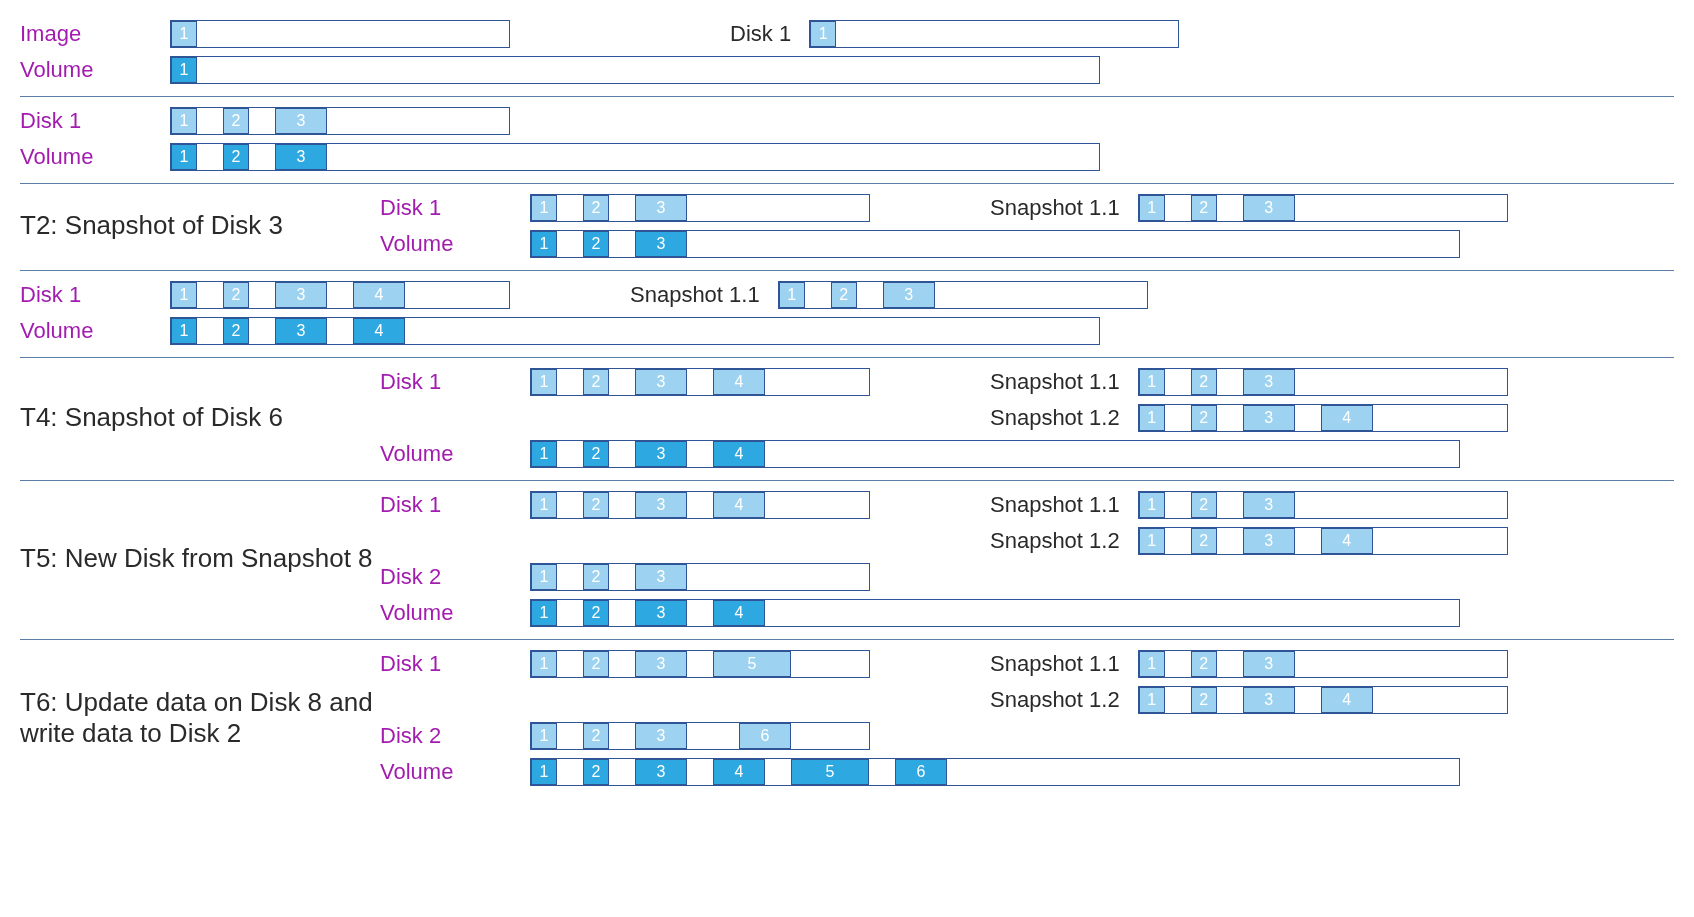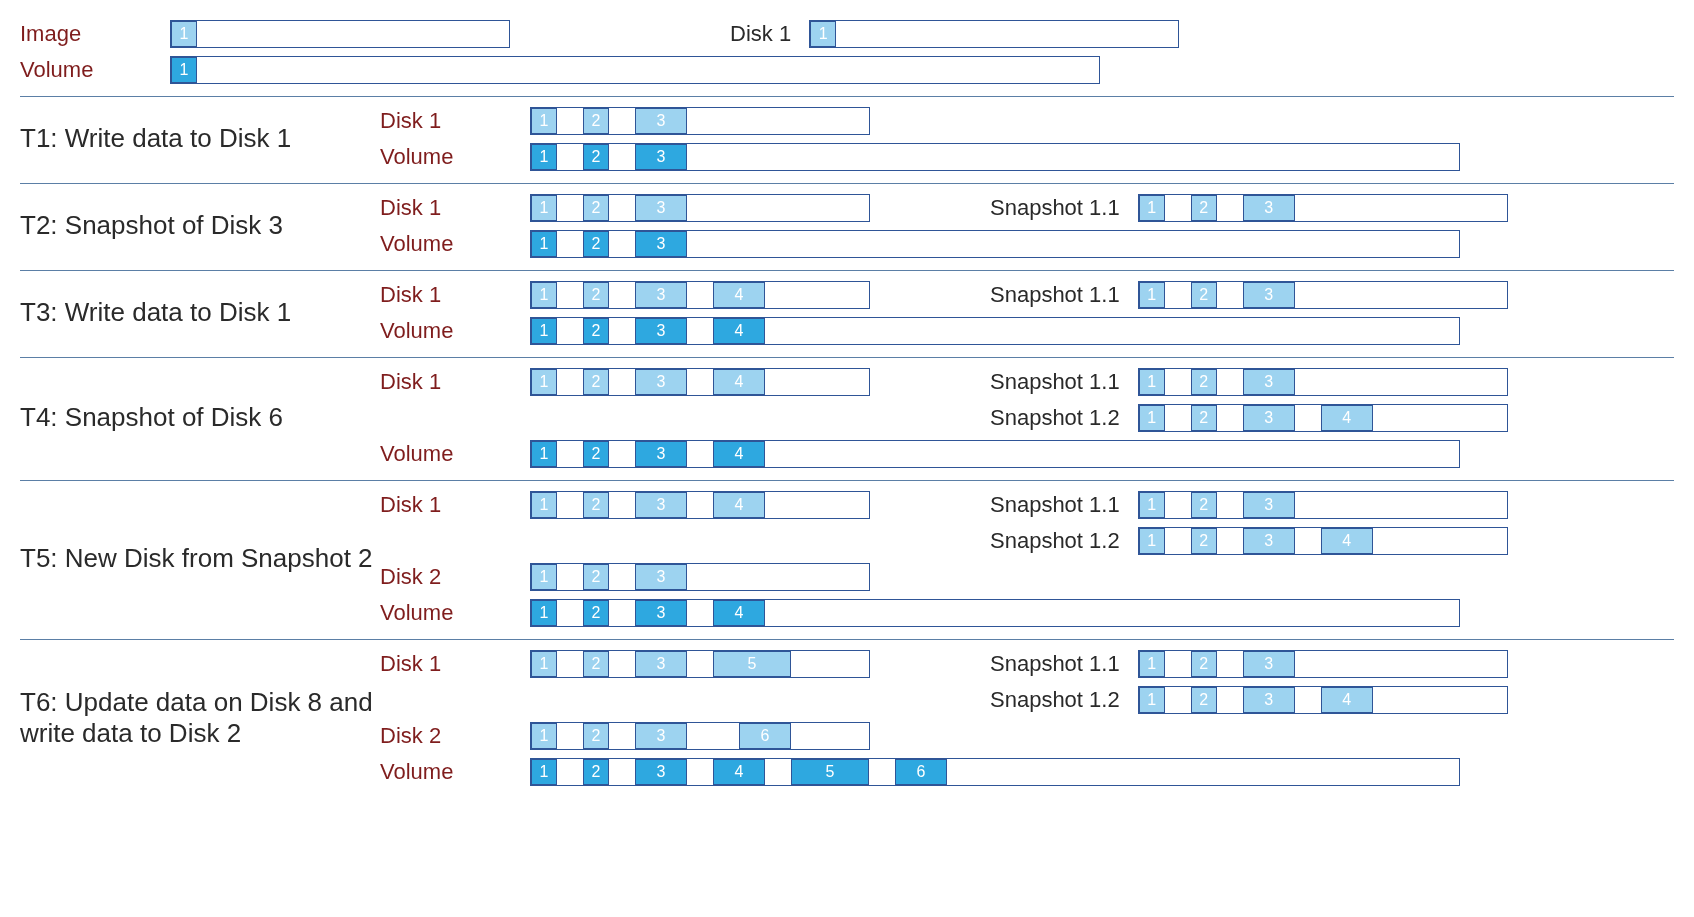--- a/index.html
+++ b/index.html
@@ -3,21 +3,21 @@
 <meta charset="utf-8">
 <style>
   html,body{margin:0;padding:0;background:#fff;color:#222;font-family:"Segoe UI",Arial,sans-serif;}
   .page{width:1694px;padding:10px 20px 30px 20px;box-sizing:border-box;}
   .step{border-top:1px solid #5b7fa6;padding:6px 0 8px 0;}
   .step.first{border-top:none;}
   .step-body{display:flex;align-items:center;}
   .step-title{flex:0 0 360px;font-size:26px;line-height:1.2;color:#2a2a2a;}
   .step-rows{flex:1;}
   .row{display:flex;align-items:center;height:36px;}
-  .row-label{flex:0 0 150px;font-size:22px;color:#7f1d1d;}
+  .row-label{flex:0 0 150px;font-size:22px;color:#a21caf;}
   .row-body{display:flex;align-items:center;gap:50px;}
   .bar-group{display:flex;align-items:center;}
   .bar-label{font-size:22px;color:#2a2a2a;margin-right:18px;white-space:nowrap;}
   .bar{position:relative;height:28px;border:1.5px solid #2f5597;box-sizing:border-box;background:#fff;}
   .block{position:absolute;top:0;bottom:0;border:1.5px solid #2f5597;box-sizing:border-box;display:flex;align-items:center;justify-content:center;font-size:16px;color:#fff;}
   .block.light{background:#9dd3f0;color:#fff;}
   .block.mid{background:#2ea8e0;}
   
 </style>
 </head>
@@ -51,21 +51,20 @@
                   <div class="block mid" style="left: 0px; width: 26px;">1</div>
                 </div>
               </div>
             </div>
           </div>
         </div>
       </div>
     </div>
     <div class="step">
       <div class="step-body">
-        <div class="step-title">T1: Write data to Disk 1</div>
         <div class="step-rows">
           <div class="row">
             <div class="row-label">Disk 1</div>
             <div class="row-body">
               <div class="bar-group">
                 <div class="bar" style="width: 340px;">
                   <div class="block light" style="left: 0px; width: 26px;">1</div>
                   <div class="block light" style="left: 52px; width: 26px;">2</div>
                   <div class="block light" style="left: 104px; width: 52px;">3</div>
                 </div>
@@ -121,21 +120,20 @@
                   <div class="block mid" style="left: 104px; width: 52px;">3</div>
                 </div>
               </div>
             </div>
           </div>
         </div>
       </div>
     </div>
     <div class="step">
       <div class="step-body">
-        <div class="step-title">T3: Write data to Disk 1</div>
         <div class="step-rows">
           <div class="row">
             <div class="row-label">Disk 1</div>
             <div class="row-body">
               <div class="bar-group">
                 <div class="bar" style="width: 340px;">
                   <div class="block light" style="left: 0px; width: 26px;">1</div>
                   <div class="block light" style="left: 52px; width: 26px;">2</div>
                   <div class="block light" style="left: 104px; width: 52px;">3</div>
                   <div class="block light" style="left: 182px; width: 52px;">4</div>
@@ -220,21 +218,21 @@
                   <div class="block mid" style="left: 182px; width: 52px;">4</div>
                 </div>
               </div>
             </div>
           </div>
         </div>
       </div>
     </div>
     <div class="step">
       <div class="step-body">
-        <div class="step-title">T5: New Disk from Snapshot 2</div>
+        <div class="step-title">T5: New Disk from Snapshot 8</div>
         <div class="step-rows">
           <div class="row">
             <div class="row-label">Disk 1</div>
             <div class="row-body">
               <div class="bar-group">
                 <div class="bar" style="width: 340px;">
                   <div class="block light" style="left: 0px; width: 26px;">1</div>
                   <div class="block light" style="left: 52px; width: 26px;">2</div>
                   <div class="block light" style="left: 104px; width: 52px;">3</div>
                   <div class="block light" style="left: 182px; width: 52px;">4</div>

